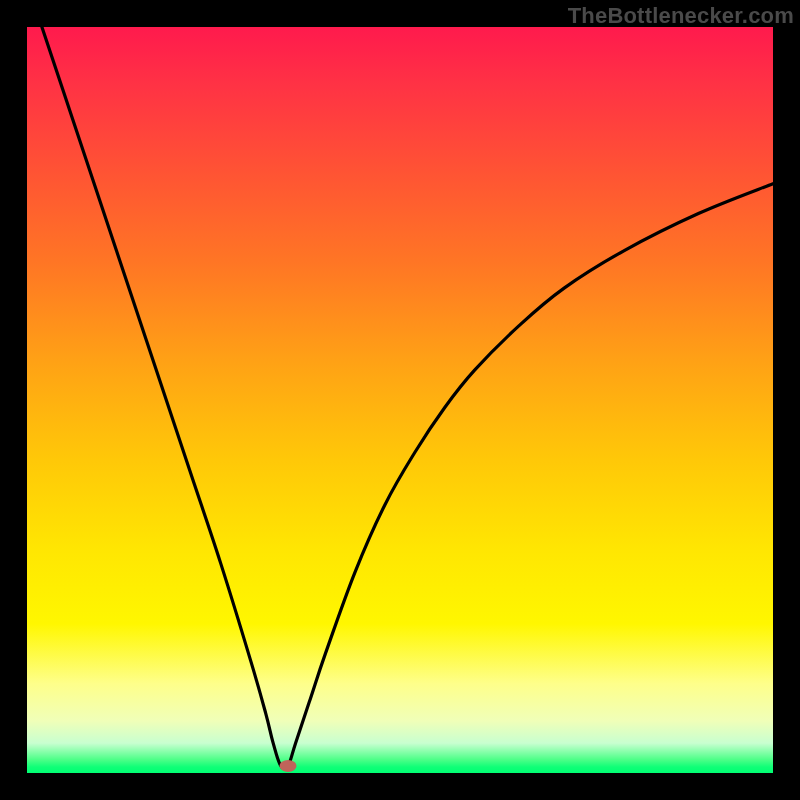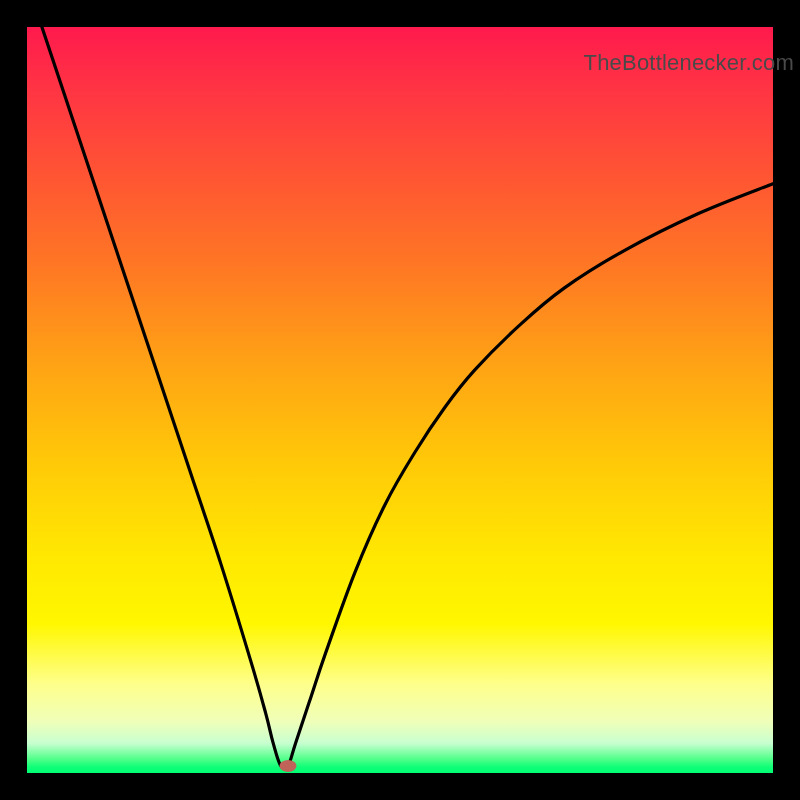--- a/index.html
+++ b/index.html
@@ -29,24 +29,23 @@
       #0fff77 99.2%,
       #00ff73 100%
     );
   }
 
   .watermark {
     position: absolute;
     top: 3px;
     right: 6px;
     font-size: 22px;
-    font-weight: 400;
+    font-weight: 700;
     color: #4a4a4a;
     letter-spacing: 0.2px;
-    margin-top: 47px;
   }
 
   svg.curve {
     position: absolute;
     left: 0; top: 0;
     width: 746px; height: 746px;
     overflow: visible;
   }
 
   .dot {

